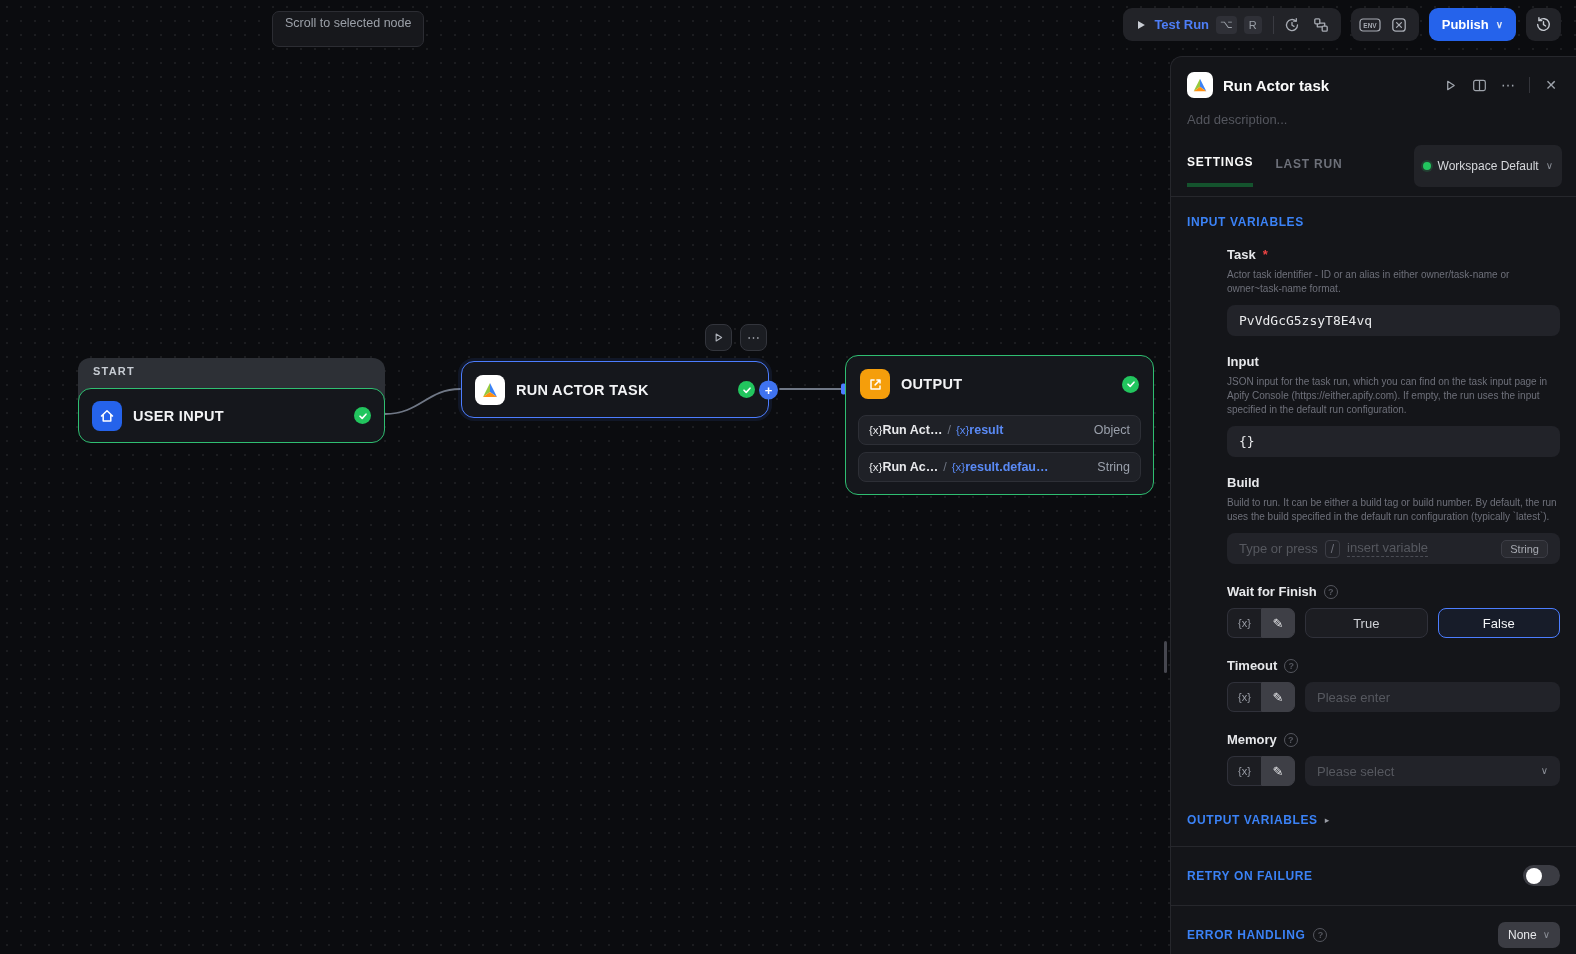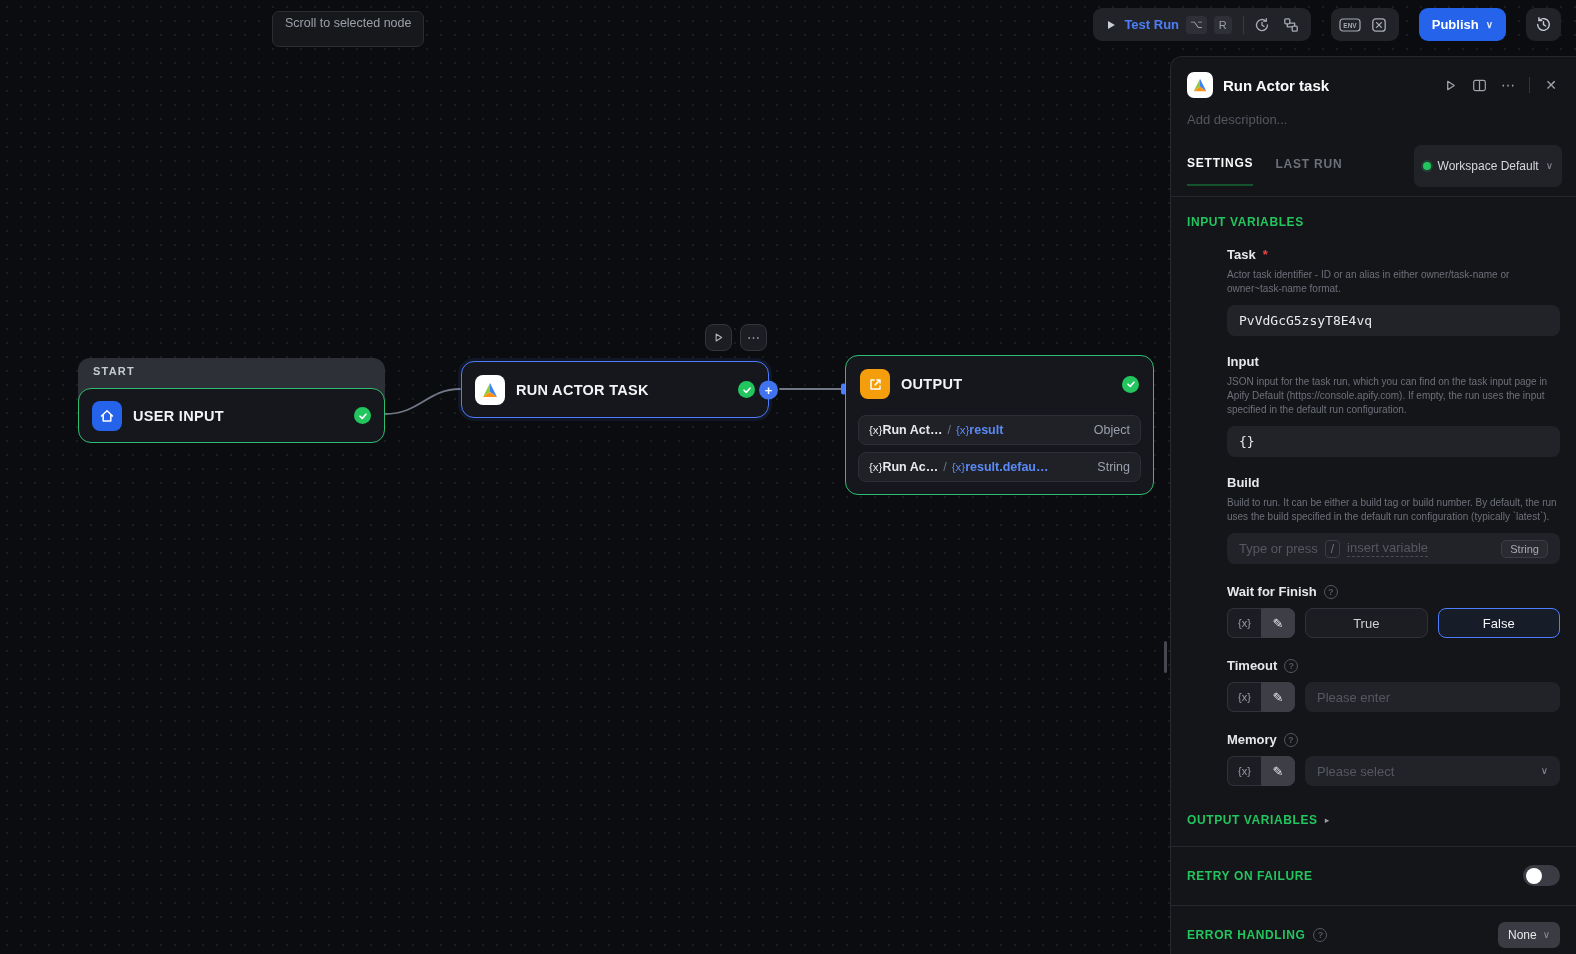--- a/index.html
+++ b/index.html
@@ -67,21 +67,21 @@
   .v-ref  { color:#5a8af5; font-weight:700; }
   .v-type { margin-left:auto; color:#9aa0ab; padding-left:8px; }
   .node-toolbar { position:absolute; left:705px; top:324px; z-index:3; display:flex; gap:8px; }
   .mini-btn {
     width:27px; height:27px; background:#1b1d22; border:1px solid #33353c; border-radius:8px;
     color:#aeb2ba; display:flex; align-items:center; justify-content:center; font-size:13px;
   }
   .canvas-scrollbar { position:absolute; left:1164px; top:641px; width:3px; height:32px; background:#46474f; border-radius:2px; z-index:7; }
 
   
-  .topbar { position:absolute; top:8px; right:15px; z-index:10; display:flex; align-items:center; gap:20px; }
+  .topbar { position:absolute; top:8px; right:15px; z-index:10; display:flex; align-items:center; gap:10px; }
   .tb-group { display:flex; align-items:center; background:#222328; border-radius:9px; height:33px; padding:0 5px; }
   .tb-item { display:flex; align-items:center; gap:7px; padding:0 7px; height:27px; border-radius:6px; }
   .test-run-label { color:#4e7ef7; font-size:13px; font-weight:600; }
   .kbd { min-width:18px; height:18px; padding:0 4px; background:#2f3037; border-radius:4px; color:#9ba0a8; font-size:11px; display:flex; align-items:center; justify-content:center; }
   .tb-divider { width:1px; height:18px; background:#3a3b42; margin:0 4px; }
   .tb-iconbtn { width:29px; height:27px; display:flex; align-items:center; justify-content:center; border-radius:6px; color:#a7abb3; }
   .publish-btn { height:33px; background:#2563eb; border-radius:9px; color:#fff; font-size:13px; font-weight:600; display:flex; align-items:center; gap:7px; padding:0 13px; }
   .history-btn { width:35px; height:33px; background:#222328; border-radius:9px; display:flex; align-items:center; justify-content:center; }
   .chev { color:#8b8f97; font-size:10px; line-height:1; }
   .chev-white { color:#dfe6f5; font-size:10px; line-height:1; }
@@ -93,26 +93,26 @@
     border-top-left-radius:12px; overflow:hidden;
   }
   .p-header { display:flex; align-items:center; gap:10px; padding:15px 12px 0 16px; }
   .p-title { font-size:15px; font-weight:700; color:#fafafa; }
   .p-hicons { margin-left:auto; display:flex; align-items:center; gap:3px; }
   .p-iconbtn { width:26px; height:26px; display:flex; align-items:center; justify-content:center; color:#9ea3ab; border-radius:6px; font-size:14px; }
   .p-divv { width:1px; height:16px; background:#33343a; margin:0 5px; }
   .p-desc { padding:14px 16px 0; color:#54565e; font-size:13px; }
   .p-tabs { display:flex; align-items:center; padding:18px 14px 0 16px; border-bottom:1px solid #26272c; }
   .p-tab { font-size:12px; font-weight:700; letter-spacing:.8px; color:#6d7079; padding-bottom:14px; }
-  .p-tab.active { color:#fafafa; border-bottom:2px solid #14532d; margin-bottom:-1px; }
+  .p-tab.active { color:#fafafa; border-bottom:4px solid #14532d; margin-bottom:-1px; }
   .p-tab + .p-tab { margin-left:22px; }
   .ws-pill { margin-left:auto; margin-bottom:9px; background:#222328; border-radius:7px; height:42px; display:flex; align-items:center; gap:7px; padding:0 9px; font-size:12px; color:#d6d8dc; white-space:nowrap; }
   .ws-dot { width:8px; height:8px; border-radius:50%; background:#22c55e; box-shadow:0 0 0 2px rgba(34,197,94,.18); }
   .p-body { padding:18px 16px 0; }
-  .sec-h { font-size:12px; font-weight:700; letter-spacing:.6px; color:#22c55e; }
+  .sec-h { font-size:12px; font-weight:700; letter-spacing:.6px; color:#3b82f6; }
   .field { margin-top:18px;margin-left:40px; }
   .f-label { font-size:13px; font-weight:600; color:#e7e8eb; display:flex; align-items:center; gap:7px; }
   .req { color:#ef4444; }
   .f-desc { margin-top:6px; font-size:10px; line-height:1.4; color:#6e707a; }
   .f-input { margin-top:9px; height:31px; background:#222329; border-radius:8px; display:flex; align-items:center; padding:0 12px; font-size:13px; color:#e9eaec; }
   .mono { font-family:"DejaVu Sans Mono", monospace; }
   .ph { color:#56585f; }
   .kbd-slash { border:1px solid #3c3d45; border-radius:4px; padding:0 5px; font-size:12px; color:#6e707a; margin:0 7px; line-height:16px; }
   .ph-dashed { border-bottom:1px dashed #4a4c54; padding-bottom:1px; }
   .type-badge { margin-left:auto; background:#2a2b31; border:1px solid #3c3d45; border-radius:5px; padding:2px 8px; font-size:11px; color:#a7aab1; }
@@ -331,21 +331,21 @@
         <span class="req">*</span>
       </div>
       <div class="f-desc">Actor task identifier - ID or an alias in either owner/task-name or owner~task-name format.</div>
       <div class="f-input mono">PvVdGcG5zsyT8E4vq</div>
     </div>
 
     <div class="field">
       <div class="f-label">
         <span>Input</span>
       </div>
-      <div class="f-desc">JSON input for the task run, which you can find on the task input page in Apify Default (https://console.apify.com). If empty, the run uses the input specified in the default run configuration.</div>
+      <div class="f-desc">JSON input for the task run, which you can find on the task input page in Apify Console (https://either.apify.com). If empty, the run uses the input specified in the default run configuration.</div>
       <div class="f-input mono">{}</div>
     </div>
 
     <div class="field">
       <div class="f-label">
         <span>Build</span>
       </div>
       <div class="f-desc">Build to run. It can be either a build tag or build number. By default, the run uses the build specified in the default run configuration (typically `latest`).</div>
       <div class="f-input">
         <span class="ph">Type or press</span>

